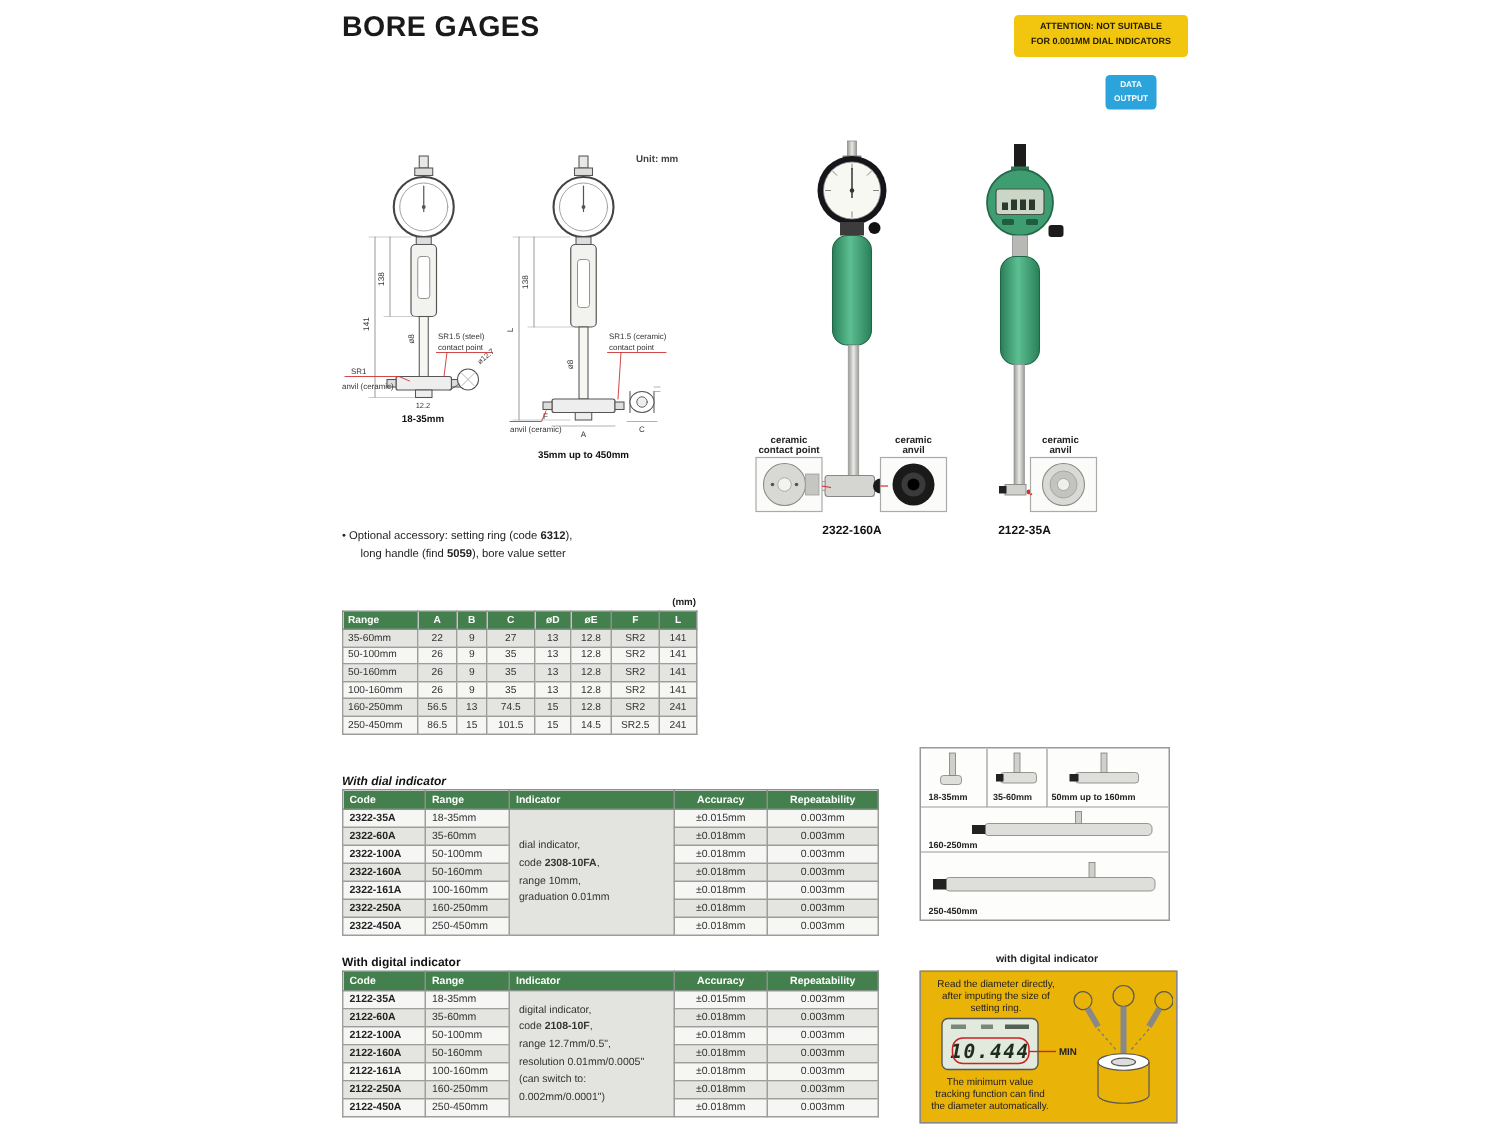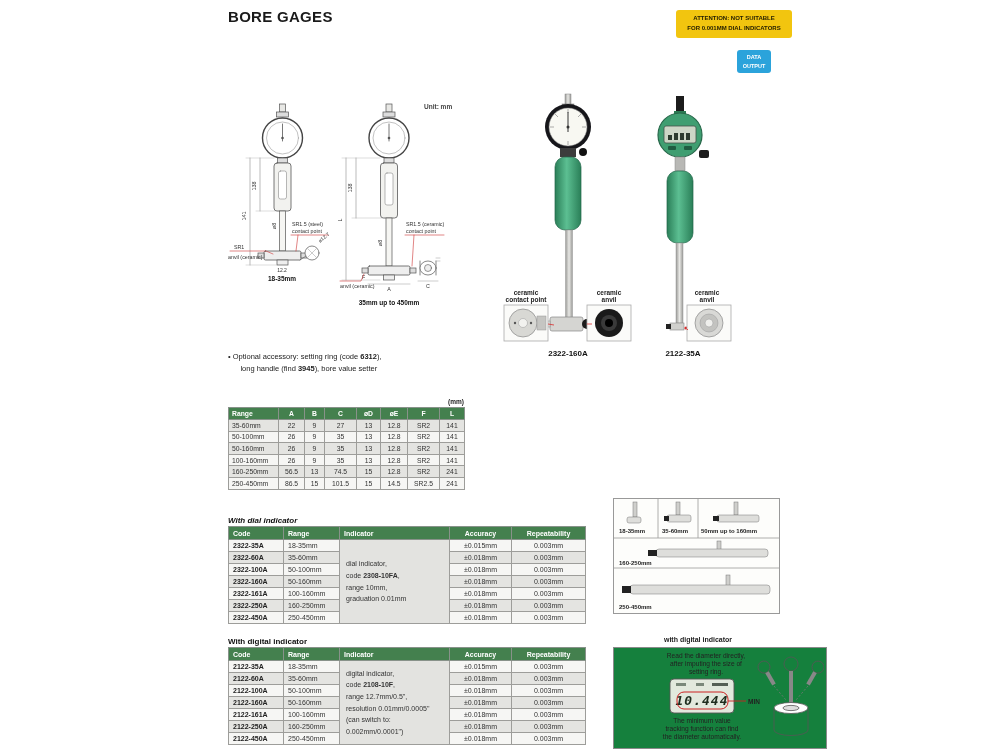--- a/index.html
+++ b/index.html
@@ -1,19 +1,19 @@
 <!DOCTYPE html>
 <html><head>
 <meta charset="utf-8">
 <style>
   html,body{margin:0;padding:0;background:#fff;}
   .page{position:relative;width:1000px;height:750px;background:#ffffff;
         font-family:"Liberation Sans",sans-serif;color:#222;overflow:hidden;}
   .abs{position:absolute;}
-  .page-title{left:228px;top:8px;font-size:15px;font-weight:bold;letter-spacing:.3px;color:#1a1a1a;}
+  .page-title{left:228px;top:8px;font-size:19px;font-weight:bold;letter-spacing:.3px;color:#1a1a1a;}
   .attention{left:676px;top:10px;width:116px;height:28px;background:#f2c50f;border-radius:3px;
              color:#201c02;font-size:6px;font-weight:bold;text-align:center;
              display:flex;flex-direction:column;justify-content:center;line-height:1.6;}
   .data-output{left:737px;top:50px;width:34px;height:23px;background:#2ba3db;border-radius:3px;
              color:#fff;font-size:5.5px;font-weight:bold;text-align:center;
              display:flex;flex-direction:column;justify-content:center;line-height:1.5;}
   .unit-note{left:424px;top:103px;font-size:6.5px;font-weight:bold;color:#444;}
   .accessory{left:228px;top:351px;font-size:7.5px;line-height:1.6;color:#222;text-align:center;}
   .mm-note{left:228px;top:398px;width:236px;text-align:right;font-size:6.5px;font-weight:bold;}
   table{border-collapse:collapse;table-layout:fixed;}
@@ -31,21 +31,21 @@
   .spec-table th.c{text-align:center;}
   .spec-table td{border:1px solid #9d9d9a;padding:2px 4px;text-align:center;color:#333;}
   .spec-table tbody tr:nth-child(odd) td{background:#f6f6f4;}
   .spec-table tbody tr:nth-child(even) td{background:#e4e4e1;}
   .spec-table td.code{font-weight:bold;text-align:left;color:#222;}
   .spec-table td.range{text-align:left;}
   .spec-table td.note{background:#e3e3e0 !important;text-align:left;vertical-align:middle;
                       line-height:1.65;padding:3px 6px;white-space:normal;}
   .heads-box{left:613px;top:498px;width:165px;height:114px;border:1px solid #999;background:#fdfdfb;}
   .dinfo-caption{left:613px;top:636px;width:170px;text-align:center;font-size:7px;font-weight:bold;}
-  .dinfo-box{left:613px;top:647px;width:170px;height:100px;border:1px solid #8a8a8a;background:#15803d;padding-left:42px;}
+  .dinfo-box{left:613px;top:647px;width:170px;height:100px;border:1px solid #8a8a8a;background:#eab308;}
   svg text{font-family:"Liberation Sans",sans-serif;}
   .lcd-digits{font-family:"DejaVu Sans Mono",monospace;font-weight:bold;font-style:italic;letter-spacing:1px;}
 </style>
 </head>
 <body>
 
 <div class="page">
 
   <div class="abs page-title">BORE GAGES</div>
   <div class="abs attention">
@@ -234,21 +234,21 @@
       <circle cx="219" cy="235" r="14" fill="#d9d9d6" stroke="#888" stroke-width="0.7"></circle>
       <circle cx="219" cy="235" r="9" fill="#c3c3c0" stroke="#999" stroke-width="0.5"></circle>
       <circle cx="219" cy="235" r="4" fill="#efefec" stroke="#999" stroke-width="0.5"></circle>
       <line x1="197" y1="242" x2="198" y2="241" stroke="#d92b2b" stroke-width="0.8"></line>
       <text x="193" y="268" font-size="8" font-weight="bold" fill="#111" text-anchor="middle">2122-35A</text>
     </g>
   </svg>
 
   <div class="abs accessory">
     <div>•&nbsp;<span>Optional accessory: setting ring (code </span><b>6312</b><span>),</span></div>
-    <div style="padding-left:8px;"><span>long handle (find </span><b>3945</b><span>), bore value setter</span></div>
+    <div style="padding-left:8px;"><span>long handle (find </span><b>5059</b><span>), bore value setter</span></div>
   </div>
 
   <div class="abs mm-note">(mm)</div>
   <table class="abs dim-table">
     <colgroup>
         <col style="width:50px">
         <col style="width:26px">
         <col style="width:20px">
         <col style="width:32px">
         <col style="width:24px">

